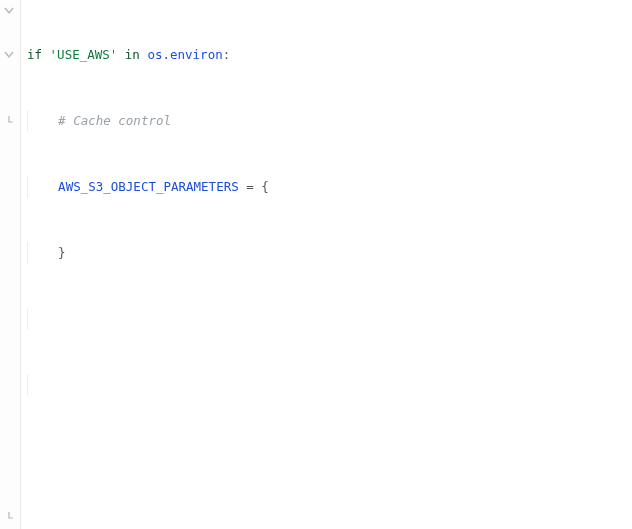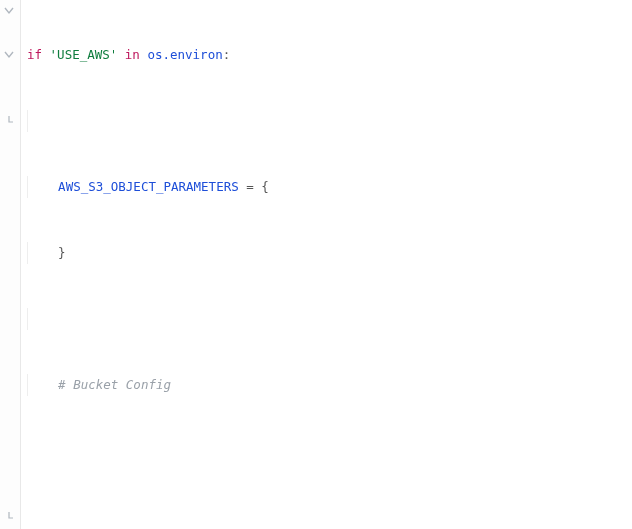--- a/index.html
+++ b/index.html
@@ -40,21 +40,21 @@
   }
   .code .line {
     height: 22px;
     padding-left: 2px;
   }
   .indent-guide {
     display: inline-block;
     border-left: 1px solid #eeeeee;
     box-sizing: border-box;
   }
-  .kw   { color: #be185d; }
+  .kw   { color: #14532d; }
   .str  { color: #0f7d3e; margin-top: 32px; } 
   .com  { color: #9aa1a9; font-style: italic; }
   .id   { color: #1d4ed8; }
   .op   { color: #555555; }
 </style>
 </head>
 <body>
 
 <div class="editor">
   <div class="gutter">
@@ -75,25 +75,25 @@
     </span>
     <span class="gut-icon" style="top:512px">
       <svg width="10" height="10" viewBox="0 0 10 10">
           <path d="M5 0 L5 6 L9 6" fill="none" stroke="currentColor" stroke-width="1.2"></path>
         </svg>
     </span>
   </div>
 
   <div class="code">
     <div class="line"><span class="kw">if </span><span class="str">'USE_AWS'</span><span class="kw"> in </span><span class="id">os.environ</span><span class="op">:</span></div>
-    <div class="line"><span class="indent-guide">    </span></div>
+    <div class="line"><span class="indent-guide">    </span><span class="com"># Cache control</span></div>
     <div class="line"><span class="indent-guide">    </span><span class="id">AWS_S3_OBJECT_PARAMETERS</span><span class="op"> = </span><span class="op">{</span></div>
     <div class="line"><span class="indent-guide">    </span><span class="op">}</span></div>
     <div class="line"><span class="indent-guide">    </span></div>
-    <div class="line"><span class="indent-guide">    </span><span class="com"># Bucket Config</span></div>
+    <div class="line"><span class="indent-guide">    </span></div>
     
     
     
     
     
     
     
     
     
     

